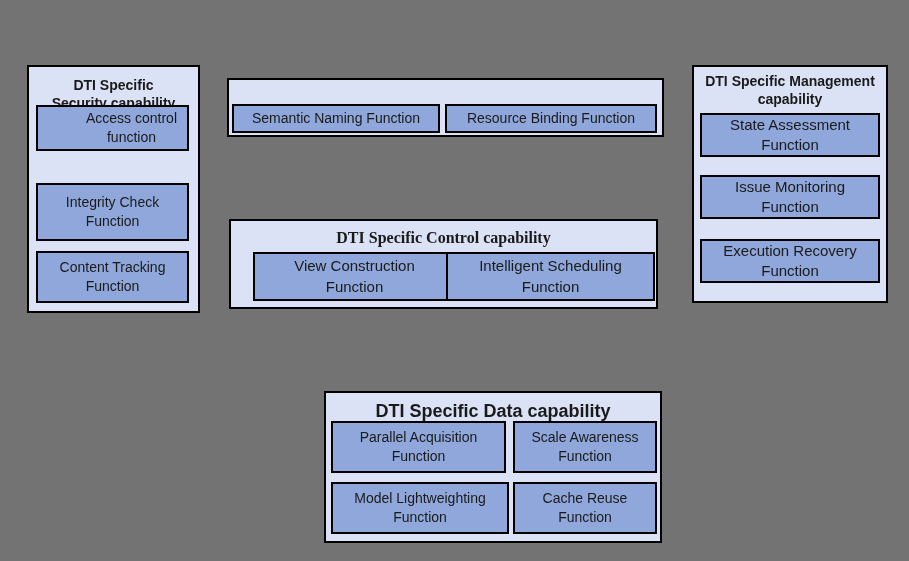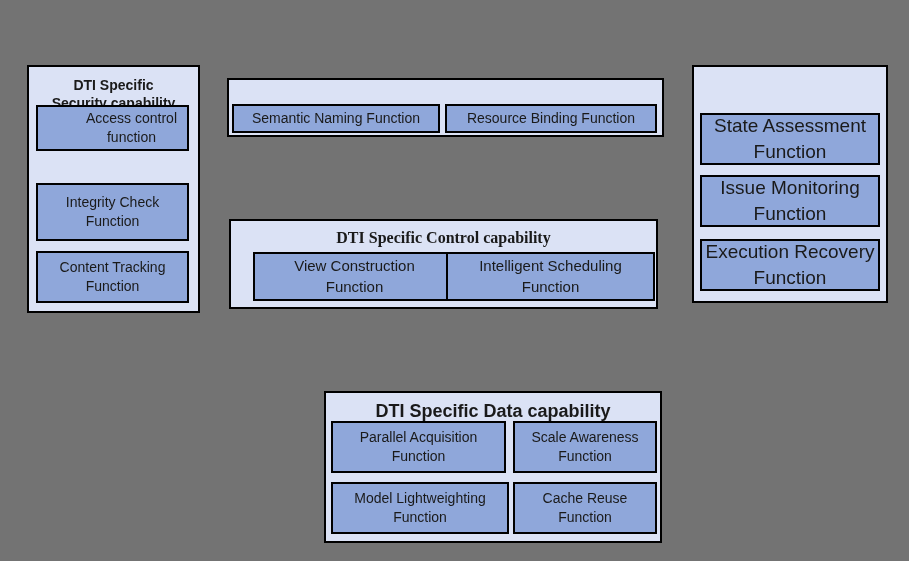--- a/index.html
+++ b/index.html
@@ -62,21 +62,21 @@
   
   #g-control { left: 229px; top: 219px; width: 429px; height: 90px; }
   #g-control .group-title { margin-top: 7px; font-size: 16px; font-family: Liberation Serif, serif; }
   #g-control .fn { top: 31px; height: 49px; font-size: 15px; }
   #fn-view-construction       { left: 22px;   width: 203px; }
   #fn-intelligent-scheduling  { left: 215px; width: 209px; }
 
   
   #g-management { left: 692px; top: 65px; width: 196px; height: 238px; }
   #g-management .group-title { margin-top: 5px; font-size: 14px; }
-  #g-management .fn { left: 6px; width: 180px; height: 52px; font-size: 19px; }
+  #g-management .fn { left: 6px; width: 180px; height: 44px; font-size: 15px; }
   #fn-state-assessment   { top: 46px; }
   #fn-issue-monitoring   { top: 108px; }
   #fn-execution-recovery { top: 172px; }
 
   
   #g-data { left: 324px; top: 391px; width: 338px; height: 152px; }
   #g-data .group-title { margin-top: 7px; font-size: 18px; }
   #g-data .fn { height: 52px; font-size: 14px; }
   #fn-parallel-acquisition  { left: 5px;   top: 28px; width: 175px; }
   #fn-scale-awareness       { left: 187px; top: 28px; width: 144px; }
@@ -106,20 +106,22 @@
 
   <div class="group" id="g-control">
     <span class="group-title">DTI Specific Control capability</span>
     <div class="fn" id="fn-view-construction">View Construction
 Function</div>
     <div class="fn" id="fn-intelligent-scheduling">Intelligent Scheduling
 Function</div>
   </div>
 
   <div class="group" id="g-management">
+    <span class="group-title">DTI Specific Management
+capability</span>
     <div class="fn" id="fn-state-assessment">State Assessment
 Function</div>
     <div class="fn" id="fn-issue-monitoring">Issue Monitoring
 Function</div>
     <div class="fn" id="fn-execution-recovery">Execution Recovery
 Function</div>
   </div>
 
   <div class="group" id="g-data">
     <span class="group-title">DTI Specific Data capability</span>

